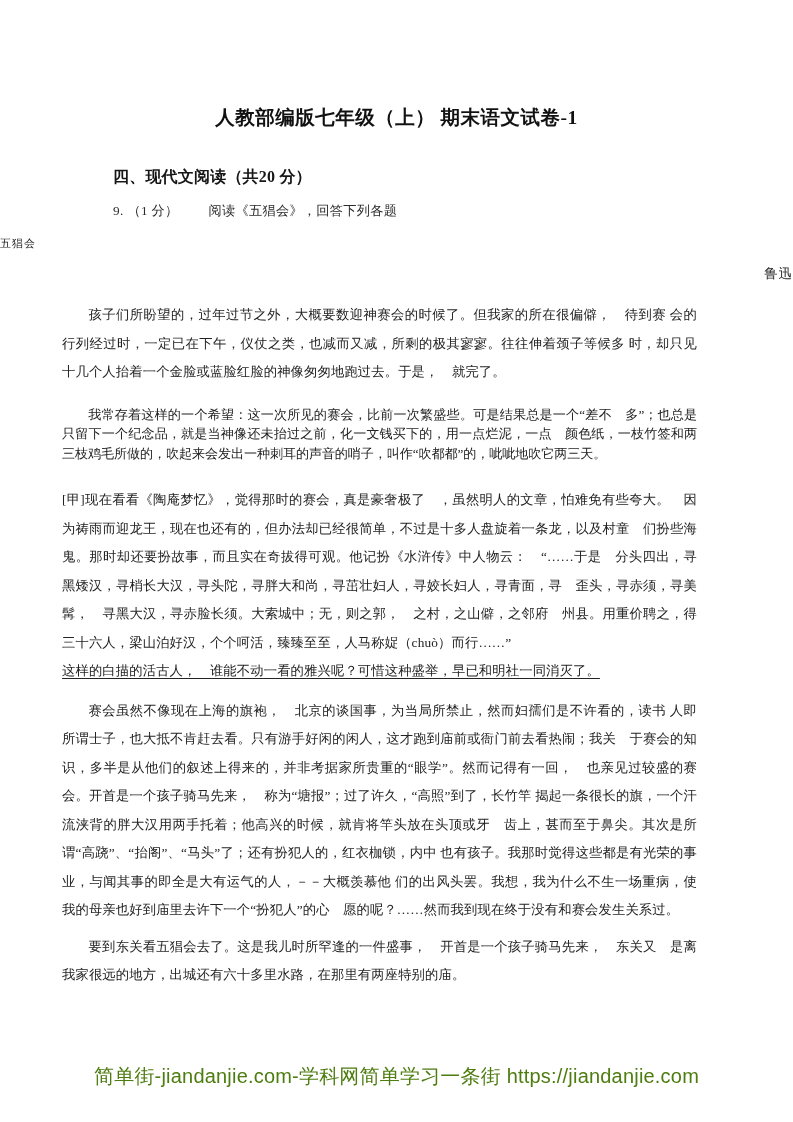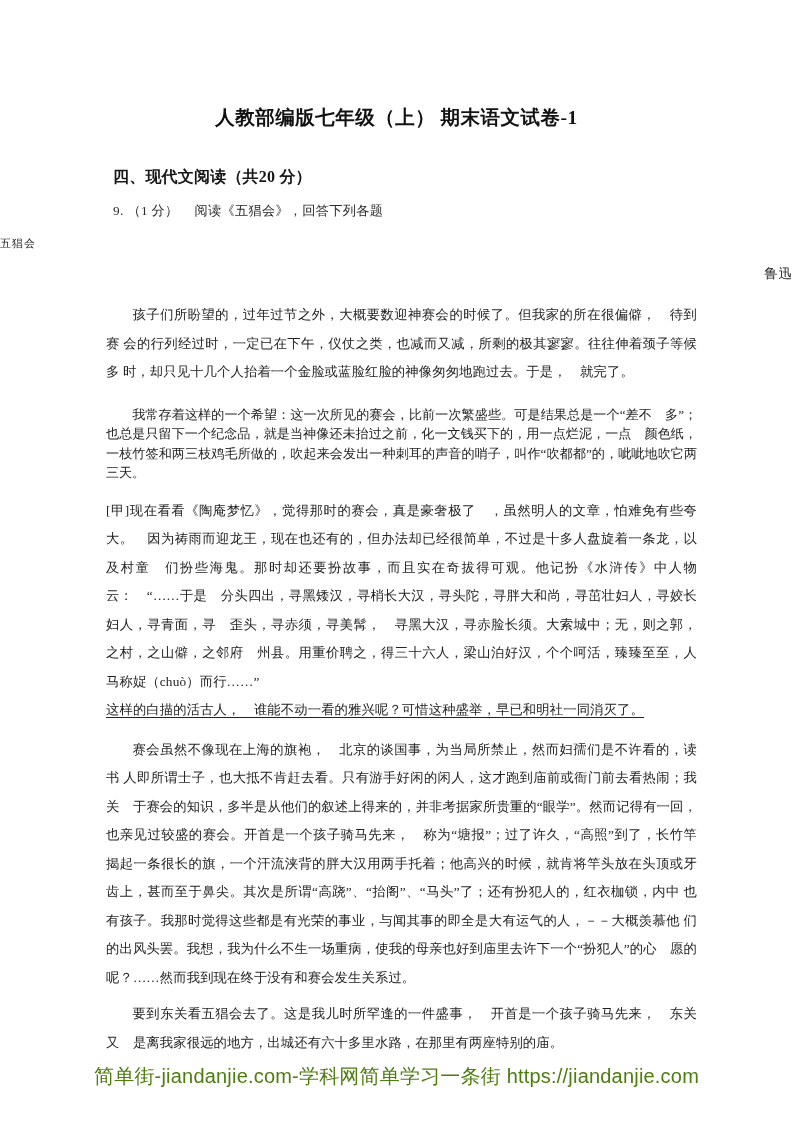--- a/index.html
+++ b/index.html
@@ -49,59 +49,59 @@
 
   
   .question-line {
     font-size: 13.2px;
     padding-left: 113px;
     padding-top: 14px;
     color: #2a2a2a;
     letter-spacing: 0.3px;
   }
   .question-line .qnum { margin-right: 4px; }
-  .question-line .qscore { margin-right: 16px; }
+  .question-line .qscore { margin-right: 30px; }
 
   
   .article-title {
     text-align: left;
     font-size: 11px;
     padding-top: 16px;
     color: #222;
     letter-spacing: 1px;
   }
   .article-author {
     text-align: right;
     font-size: 13.4px;
     padding-top: 14px;
     color: #222;
     letter-spacing: 1px;
   }
 
   
   .body-wrap {
-    padding-left: 106px;
+    padding-left: 62px;
     padding-right: 96px;
     padding-top: 18px;
   }
   p.para {
     margin: 0;
     font-size: 13.3px;
     line-height: 28.5px;
     text-align: justify;
     text-justify: inter-ideograph;
     text-indent: 2em;
     color: #232323;
     letter-spacing: 0.15px;
   }
   p.para.tight {
     line-height: 19.5px;
     font-size: 13.1px;
     margin-top: 10px;
-    margin-bottom: 6px;
+    margin-bottom: 15px;
     letter-spacing: -0.1px;
   }
   p.para.noindent { text-indent: 0; }
 
   .gap-sm { height: 8px; }
   .gap-md { height: 11px; }
 
   
   .u {
     text-underline-offset: 3px;

